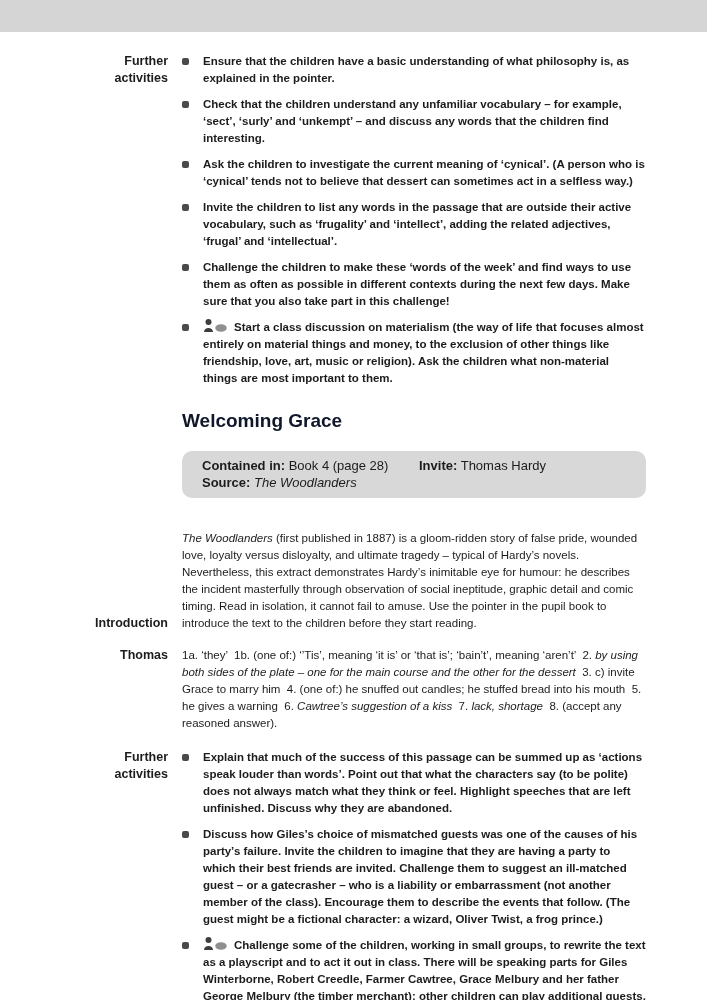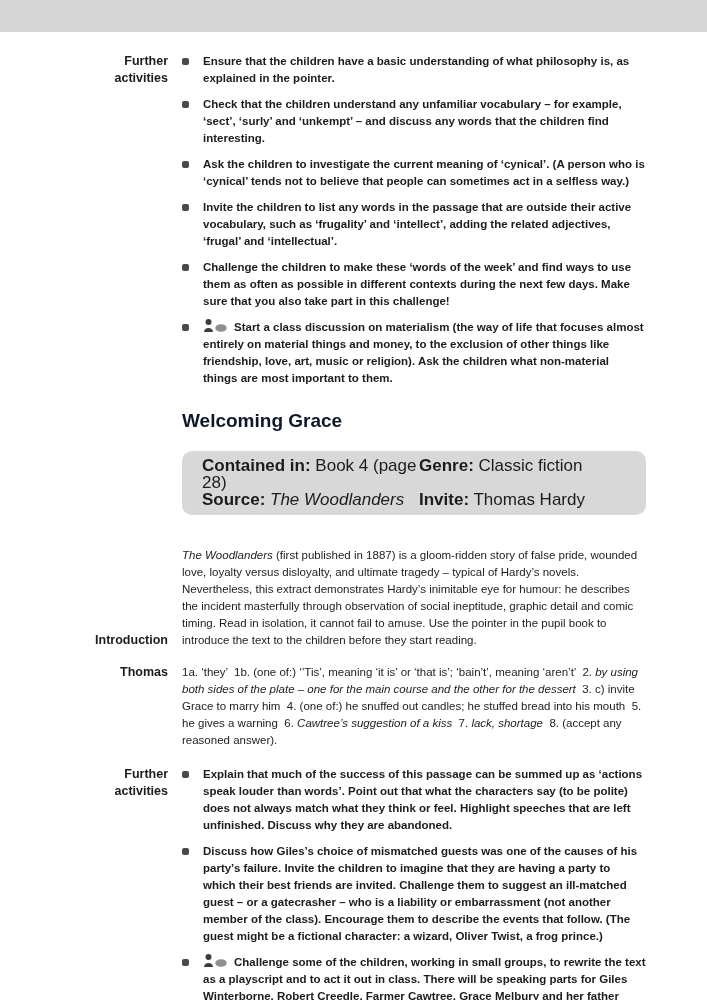--- a/index.html
+++ b/index.html
@@ -27,21 +27,21 @@
   ul.bullets li{display:flex;margin:0 0 9px 0;}
   ul.bullets li:last-child{margin-bottom:0;}
   .sq{flex:none;width:7px;height:7px;background:#4a4a4a;border-radius:2px;margin:5px 14px 0 0;}
   .li-text{flex:1;font-weight:bold;}
   h1.title{margin:22px 0 0 0;font-size:19px;line-height:24px;font-weight:bold;color:#0f172a;}
   .info-box{
     margin-top:18px;background:#d8d8d8;border-radius:10px;
     padding:6px 0 7px 20px;
     display:grid;grid-template-columns:217px 1fr;grid-auto-flow:column;
     grid-template-rows:auto auto;
-    font-size:17px;line-height:17px;
+    font-size:13px;line-height:17px;
   }
   .info-box b{font-weight:bold;}
   .mt-intro{margin-top:32px;align-items:flex-end;}
   .mt-answers{margin-top:15px;}
   .mt-fa2{margin-top:17px;}
   .seg-b{font-weight:normal;}
   .seg-i{font-style:italic;}
   .answers-p{white-space:pre-wrap;}
   .italic{font-style:italic;}
   .disc-icon{display:inline-block;vertical-align:-1px;margin-right:5px;}
@@ -67,21 +67,21 @@
           <li>
             <span class="sq"></span>
             <span class="li-text">Ensure that the children have a basic understanding of what philosophy is, as explained in the pointer.</span>
           </li>
           <li>
             <span class="sq"></span>
             <span class="li-text">Check that the children understand any unfamiliar vocabulary – for example, ‘sect’, ‘surly’ and ‘unkempt’ – and discuss any words that the children find interesting.</span>
           </li>
           <li>
             <span class="sq"></span>
-            <span class="li-text">Ask the children to investigate the current meaning of ‘cynical’. (A person who is ‘cynical’ tends not to believe that people can sometimes act in a selfless way.)</span>
+            <span class="li-text">Ask the children to investigate the current meaning of ‘cynical’. (A person who is ‘cynical’ tends not to believe that dessert can sometimes act in a selfless way.)</span>
           </li>
           <li>
             <span class="sq"></span>
             <span class="li-text">Invite the children to list any words in the passage that are outside their active vocabulary, such as ‘frugality’ and ‘intellect’, adding the related adjectives, ‘frugal’ and ‘intellectual’.</span>
           </li>
           <li>
             <span class="sq"></span>
             <span class="li-text">Challenge the children to make these ‘words of the week’ and find ways to use them as often as possible in different contexts during the next few days. Make sure that you also take part in this challenge!</span>
           </li>
           <li>
@@ -97,21 +97,20 @@
     </div>
 
     <div class="row">
       <div class="lab"></div>
       <div class="bod">
         <h1 class="title">Welcoming Grace</h1>
 
         <div class="info-box">
           <div><b>Contained in:</b> <span>Book 4 (page 28)</span></div>
           <div><b>Source:</b> <span class="italic">The Woodlanders</span></div>
-          <div><b>Genre:</b> <span>Classic fiction</span></div>
           <div><b>Invite:</b> <span>Thomas Hardy</span></div>
         </div>
       </div>
     </div>
 
     <div class="row mt-intro">
       <div class="lab">
         <span class="lab-inner">Introduction</span>
       </div>
       <div class="bod">

